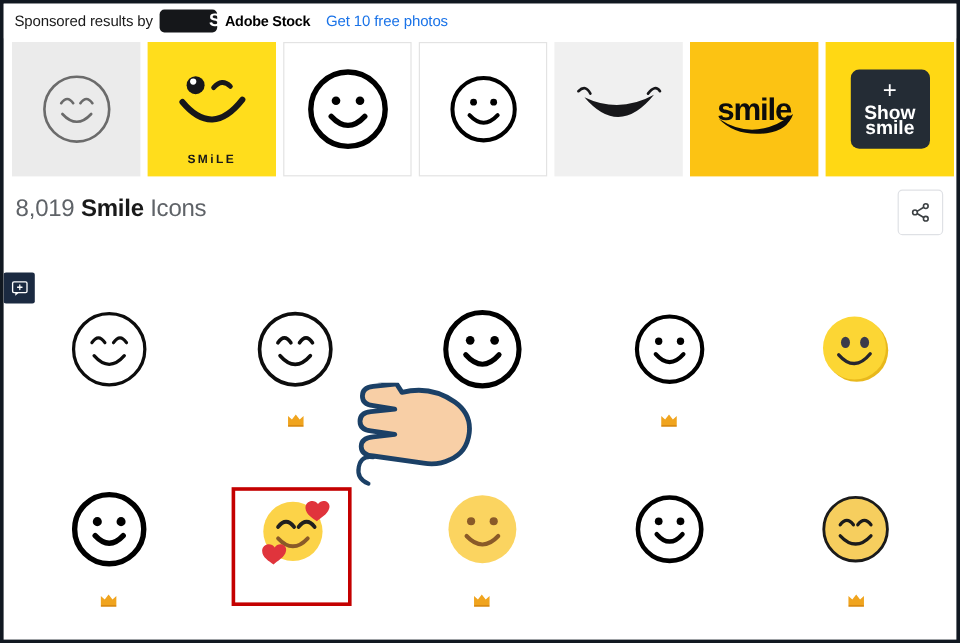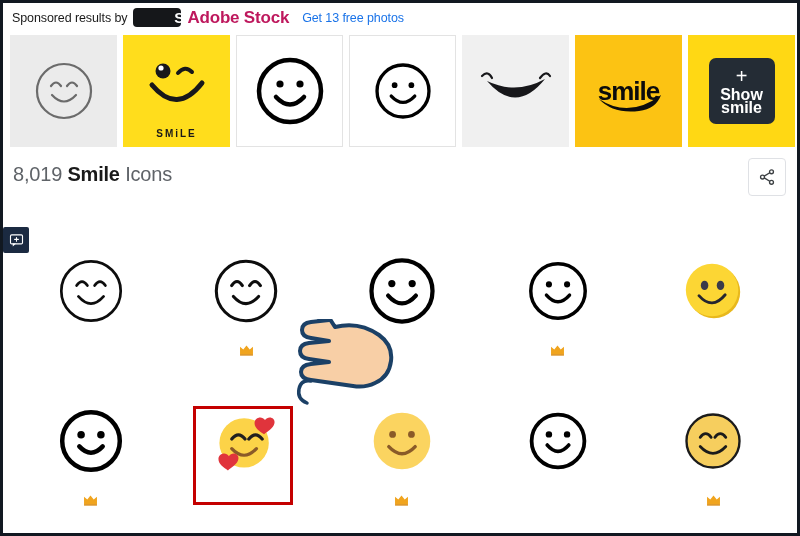--- a/index.html
+++ b/index.html
@@ -41,23 +41,23 @@
     font-size: 15px;
     font-weight: bold;
     display: flex;
     align-items: center;
     justify-content: center;
     line-height: 1;
     letter-spacing: -0.3px;
     padding-left: 48px;
   }
   .adobe-stock {
-    font-size: 17px;
+    font-size: 12px;
     font-weight: bold;
-    color: #be185d;
+    color: #000000;
     letter-spacing: -0.2px;
   }
   .free-photos-link {
     font-size: 12.5px;
     color: #1a73e8;
     margin-left: 7px;
     letter-spacing: -0.1px;
     text-decoration: none;
   }
 
@@ -196,21 +196,21 @@
 </style>
 </head>
 <body>
 
 <div id="root">
 
   <div class="sponsored-bar">
     <span class="sponsored-label">Sponsored results by</span>
     <span class="st-badge">St</span>
     <span class="adobe-stock">Adobe Stock</span>
-    <a class="free-photos-link" href="#">Get 13 free photos</a>
+    <a class="free-photos-link" href="#">Get 10 free photos</a>
   </div>
 
   <div class="thumb-strip">
 
     <div class="thumb bg-gray">
       <svg width="64" height="64" viewBox="0 0 64 64">
         <circle cx="32" cy="32" r="27" fill="none" stroke="#6b6b6b" stroke-width="2.2"></circle>
         <path d="M19 27 q5 -7 10 0" fill="none" stroke="#6b6b6b" stroke-width="2.2" stroke-linecap="round"></path>
         <path d="M35 27 q5 -7 10 0" fill="none" stroke="#6b6b6b" stroke-width="2.2" stroke-linecap="round"></path>
         <path d="M20 36 q12 13 24 0" fill="none" stroke="#6b6b6b" stroke-width="2.2" stroke-linecap="round"></path>

